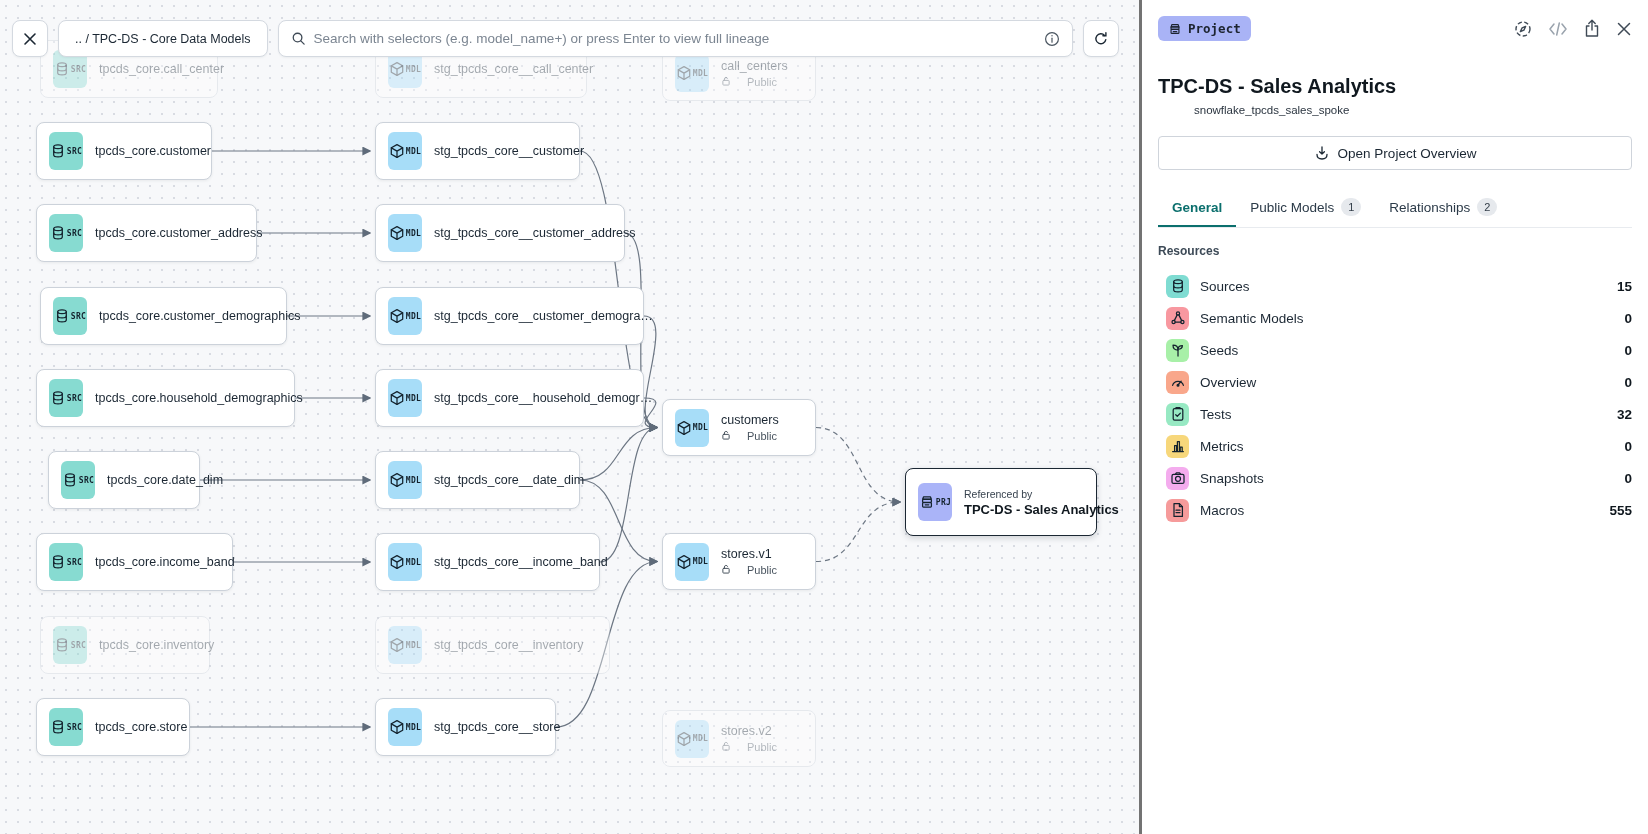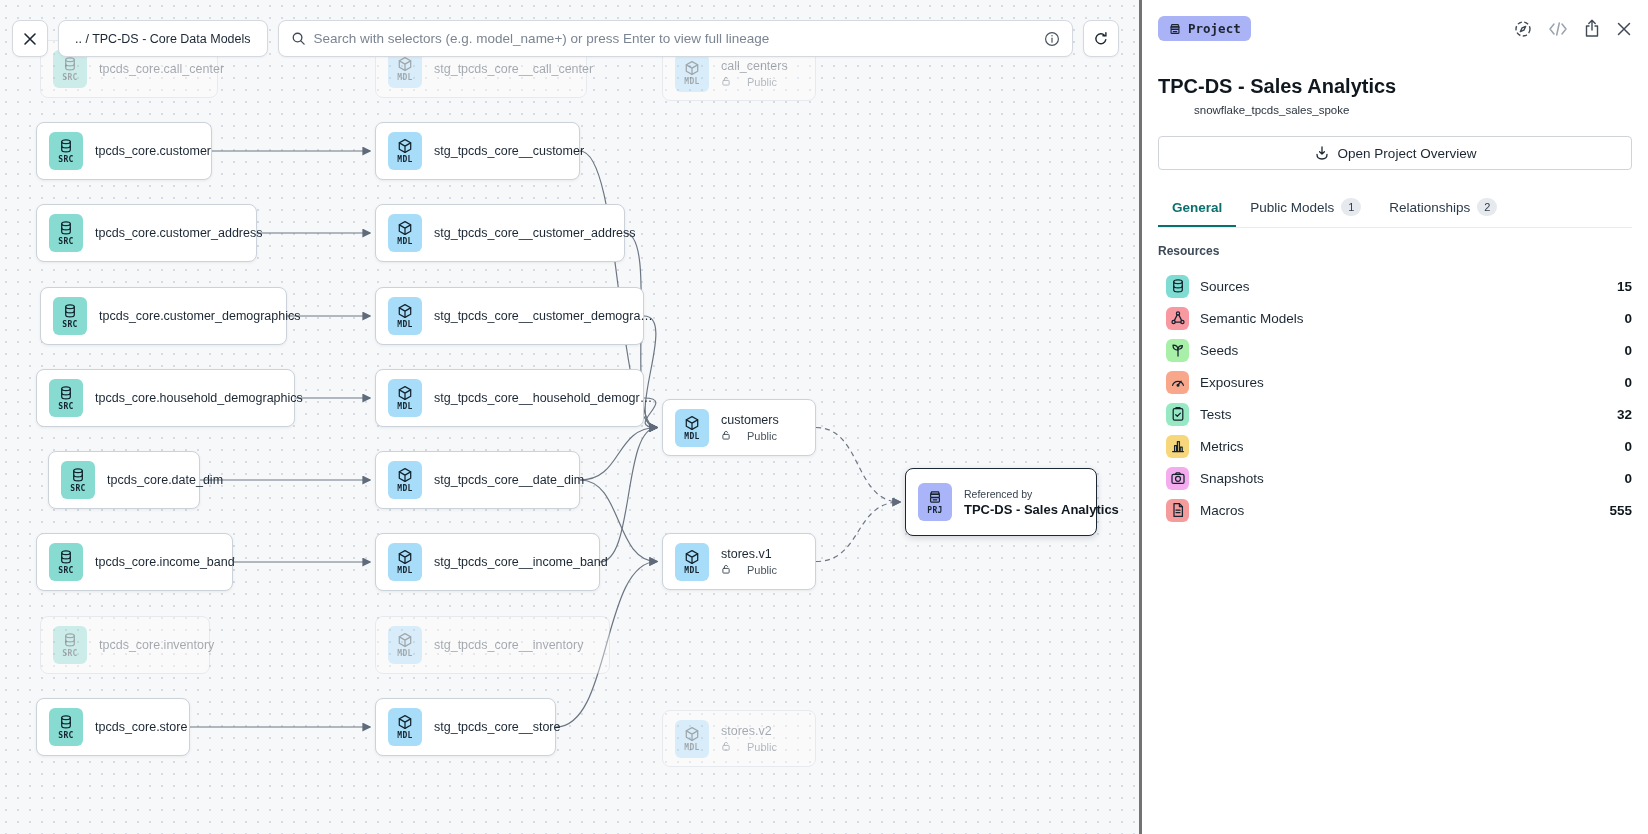--- a/index.html
+++ b/index.html
@@ -26,21 +26,21 @@
   svg.edges { position:absolute; left:0; top:0; z-index:1; pointer-events:none; }
   .edge { fill:none; stroke:#6c7683; stroke-width:1.2; }
   .edge.dashed { stroke-dasharray:5 4; }
 
   .node { position:absolute; background:#fff; border:1px solid #ccd2da; border-radius:8px;
     display:flex; align-items:center; gap:12px; padding:0 14px 0 12px; z-index:5;
     box-shadow:0 1px 3px rgba(22,36,47,.07); cursor:pointer; }
   .node.faded { opacity:.38; box-shadow:none; }
   .node.selected { border:1.6px solid #1b2733; box-shadow:0 2px 6px rgba(22,36,47,.18); z-index:6; }
   .chip { width:34px; height:38px; border-radius:6px; flex:0 0 34px;
-    display:flex; flex-direction:column; align-items:center; justify-content:center; gap:1px; }
+    display:flex; flex-direction:row; align-items:center; justify-content:center; gap:1px; }
   .chip .ctext { font-family:"DejaVu Sans Mono", monospace; font-size:8px; font-weight:bold; color:#14232e; letter-spacing:.3px; }
   .node-label { font-size:12.5px; color:#1b2733; white-space:nowrap; }
   .node-sub { display:flex; align-items:flex-start; gap:16px; font-size:11px; color:#49545f; margin-top:3px; }
   .node-col { display:flex; flex-direction:column; justify-content:center; }
   .prj-kicker { font-size:10.5px; color:#38434f; margin-bottom:2px; }
   .prj-label { font-size:13px; font-weight:bold; color:#10181f; white-space:nowrap; }
 
   .icon { display:inline-flex; align-items:center; justify-content:center; line-height:0; }
   .icon svg { display:block; }
 
@@ -573,21 +573,21 @@
         <span class="res-count">0</span>
       </div>
       <div class="res-row">
         <span class="res-chip" style="background:#F9A78B">
           <svg width="16" height="16" viewBox="0 0 16 16" fill="none" stroke="#14232e" stroke-width="1.25" stroke-linecap="round" stroke-linejoin="round">
             <path d="M2.6 11.4 a5.6 5.6 0 0 1 10.8 0"></path>
             <path d="M8 11 l3.2-3.8"></path>
             <circle cx="8" cy="11.2" r=".9" fill="#14232e"></circle>
           </svg>
         </span>
-        <span class="res-label">Exposures</span>
+        <span class="res-label">Overview</span>
         <span class="res-count">0</span>
       </div>
       <div class="res-row">
         <span class="res-chip" style="background:#97E9C3">
           <svg width="16" height="16" viewBox="0 0 16 16" fill="none" stroke="#14232e" stroke-width="1.25" stroke-linecap="round" stroke-linejoin="round">
             <rect x="3.2" y="2.6" width="9.6" height="11.6" rx="1.4"></rect>
             <path d="M6 2.6 V1.6 h4 v1"></path>
             <path d="M5.7 8.7 7.3 10.3 10.4 7.1"></path>
           </svg>
         </span>

